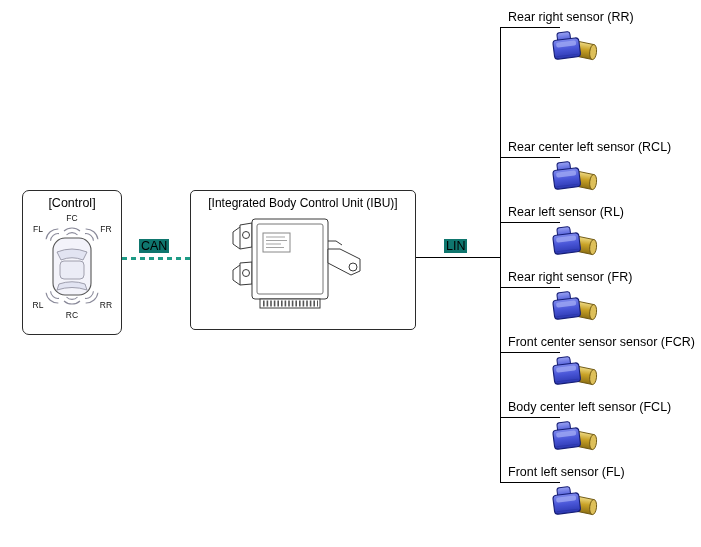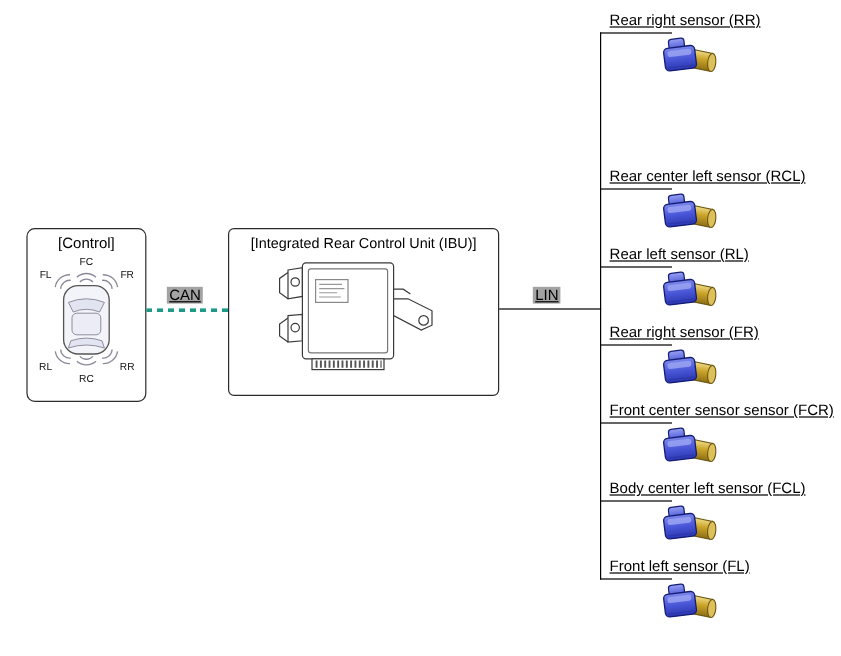--- a/index.html
+++ b/index.html
@@ -8,33 +8,33 @@
     position: relative; width: 701px; height: 547px;
     background: #fff; overflow: hidden;
     font-family: "Liberation Sans", sans-serif; color: #000;
   }
   .box { position: absolute; border: 1.2px solid #2b2b2b; border-radius: 7px; background: #fff; }
   .cluster-box { left: 22px; top: 190px; width: 100px; height: 145px; }
   .ibu-box { left: 190px; top: 190px; width: 226px; height: 140px; border-radius: 5px; }
   .box-title { text-align: center; font-size: 12px; padding-top: 5px; white-space: nowrap; }
   .cluster-box .box-title { font-size: 12.5px; }
 
-  .bus-label { position: absolute; font-size: 12.5px; background: #a3a3a3; padding: 0 2px; text-decoration: underline; }
+  .bus-label { position: absolute; font-size: 12.5px; background: #0f766e; padding: 0 2px; }
   .can-label { left: 139px; top: 239px; }
   .lin-label { left: 444px; top: 239px; }
 
   .can-line {
     position: absolute; left: 122px; top: 257px; width: 68px; height: 2.5px;
     background: repeating-linear-gradient(90deg, var(--can-dash, #1e9b86) 0 5px, transparent 5px 9px);
   }
   .lin-line { position: absolute; left: 416px; top: 257px; width: 85px; height: 0; border-top: 1.4px solid var(--line, #000); }
   .vbus { position: absolute; left: 500px; top: 27px; width: 0; height: 456px; border-left: 1.4px solid var(--line, #000); }
 
   .sensor-group { position: absolute; left: 500px; width: 200px; height: 62px; }
-  .sensor-label { position: absolute; left: 8px; top: 0; font-size: 12.5px; white-space: nowrap; text-decoration: underline; }
+  .sensor-label { position: absolute; left: 8px; top: 0; font-size: 12.5px; white-space: nowrap; }
   .sensor-branch { position: absolute; left: 0; top: 17px; width: 60px; height: 0; border-top: 1.4px solid var(--line, #000); }
   .sensor-icon { position: absolute; left: 50px; top: 19px; width: 54px; height: 40px; }
 
   .car-svg { display: block; margin: 1px auto 0; }
   .ibu-svg { display: block; margin: 5px auto 0; }
   .car-lbl { font-size: 8.5px; fill: #111; text-anchor: middle; font-family: "Liberation Sans", sans-serif; }
   .defs-svg { position: absolute; width: 0; height: 0; overflow: hidden; }
 </style>
 </head>
 <body>
@@ -107,21 +107,21 @@
       <text x="10" y="97" class="car-lbl">RL</text>
       <text x="44" y="107" class="car-lbl">RC</text>
       <text x="78" y="97" class="car-lbl">RR</text>
     </svg>
   </div>
 
   <div class="can-line"></div>
   <div class="bus-label can-label">CAN</div>
 
   <div class="box ibu-box">
-    <div class="box-title">[Integrated Rear Control Unit (IBU)]</div>
+    <div class="box-title">[Integrated Body Control Unit (IBU)]</div>
     <svg class="ibu-svg" width="186" height="98" viewBox="0 0 186 98">
       <g stroke="#3a3a3a" stroke-width="1" fill="#fff">
         <path d="M30,10 l12,-2 v24 l-12,2 z"></path>
         <circle cx="36" cy="20" r="3.5"></circle>
         <path d="M30,12 l-7,5 v12 l7,5" fill="none"></path>
         <path d="M30,48 l12,-1 v22 l-12,1 z"></path>
         <circle cx="36" cy="58" r="3.5"></circle>
         <path d="M30,50 l-7,5 v10 l7,5" fill="none"></path>
         <rect x="42" y="4" width="76" height="80" rx="3"></rect>
         <rect x="47" y="9" width="66" height="70" rx="2" stroke="#777"></rect>

